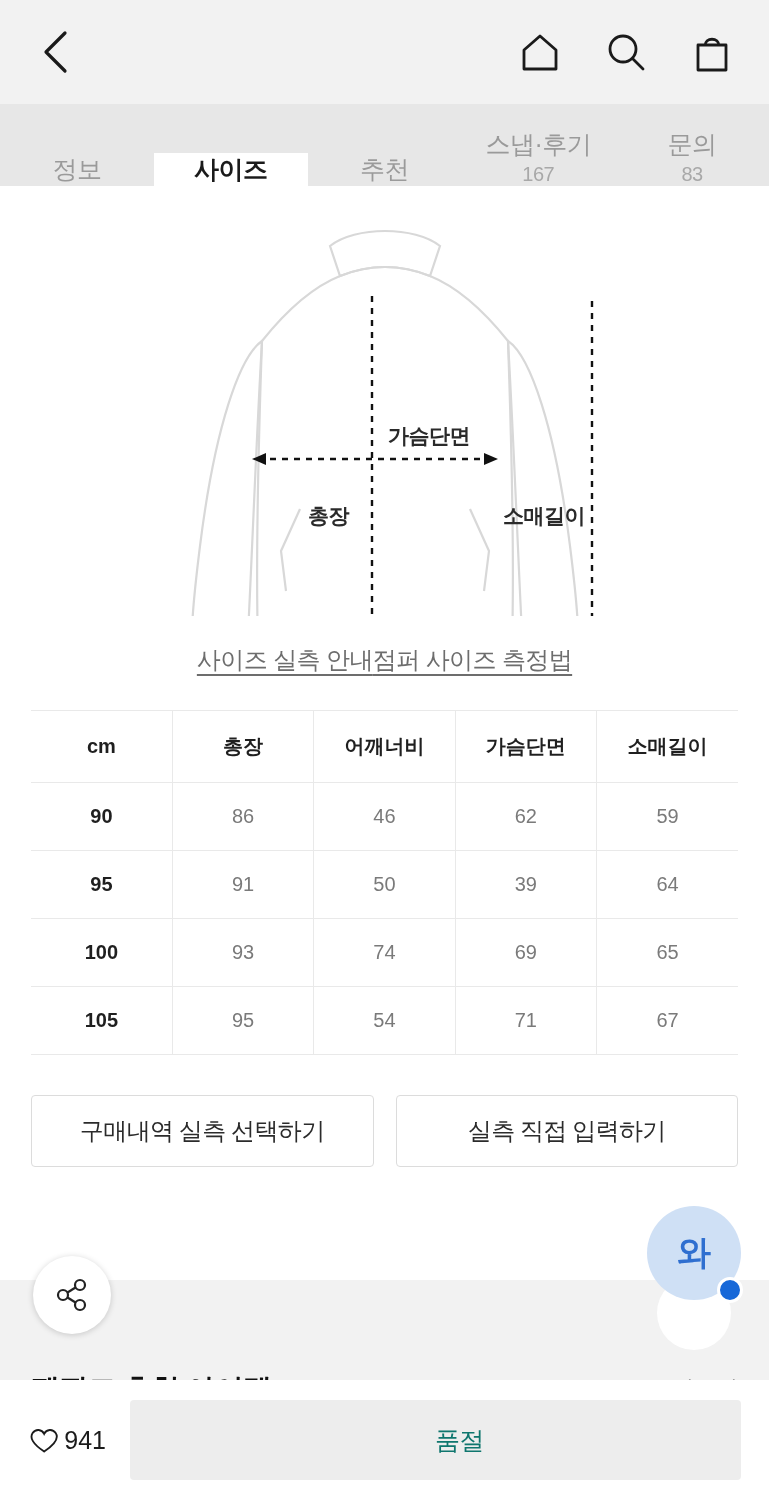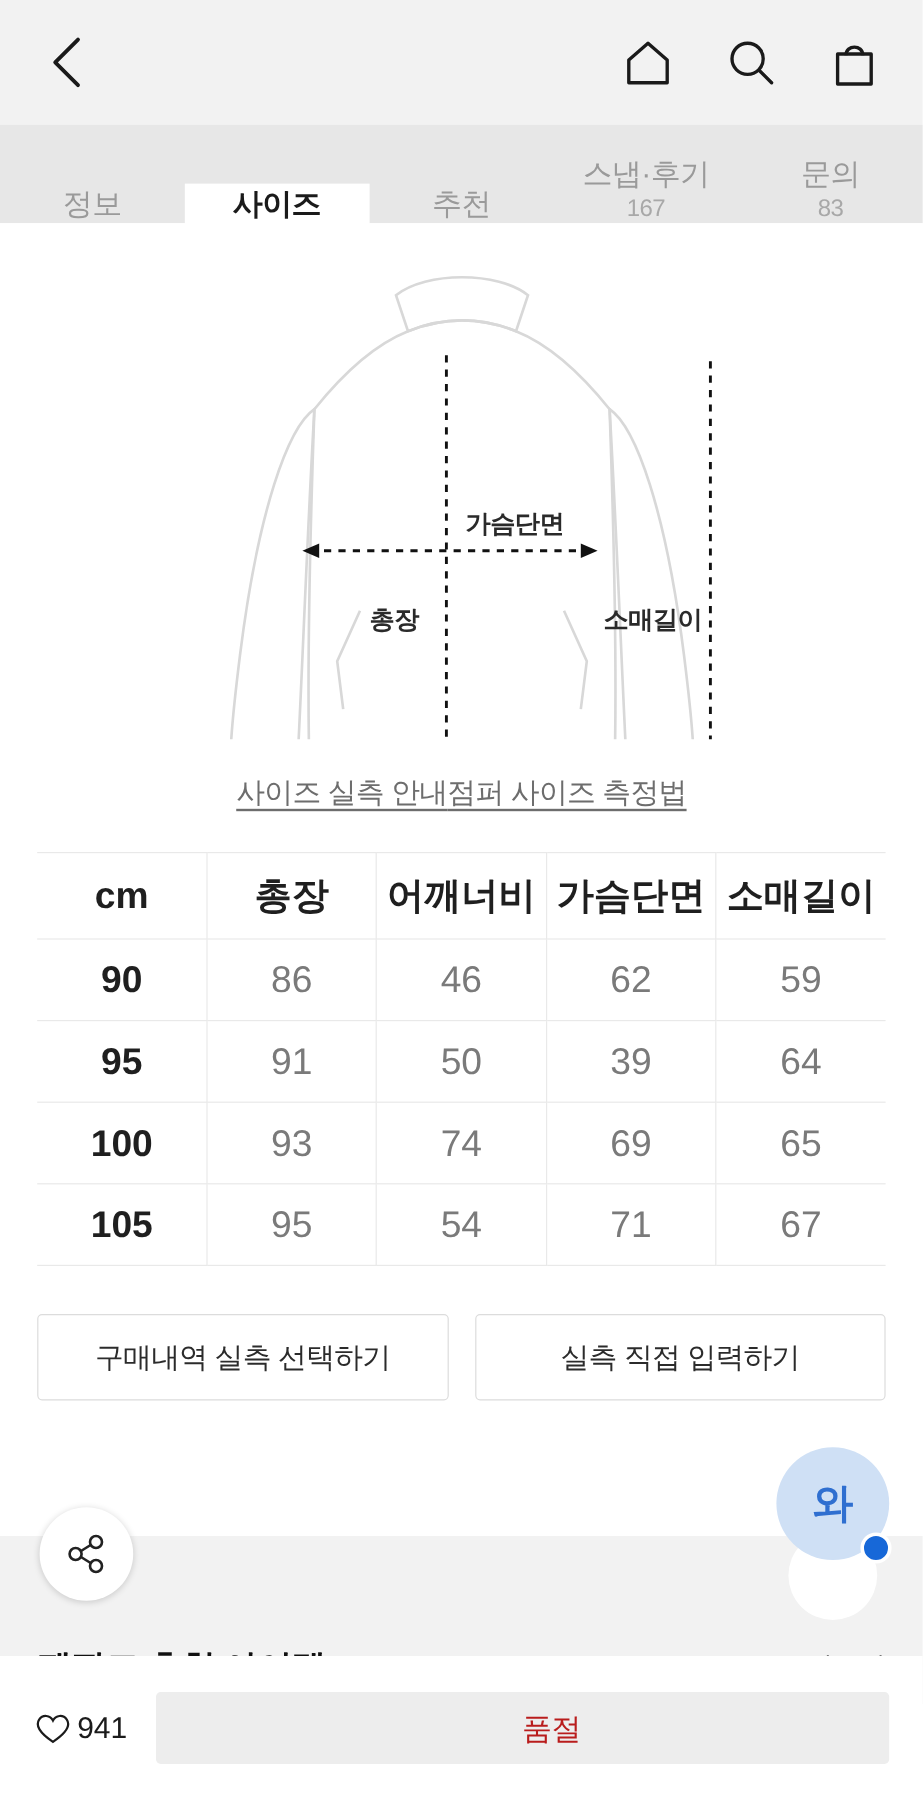--- a/index.html
+++ b/index.html
@@ -105,21 +105,21 @@
   .table-wrap { padding: 0 31px; }
   table {
     width: 100%;
     border-collapse: collapse;
     table-layout: fixed;
   }
   table th, table td {
     border: 1px solid #e9e9e9;
     height: 68px;
     text-align: center;
-    font-size: 31px;
+    font-size: 20px;
     color: #7a7a7a;
     font-weight: normal;
   }
   thead th {
     color: #1f1f1f;
     font-weight: bold;
     height: 72px;
   }
   thead th:first-child { font-weight: bold; }
   .mysize-label {
@@ -136,20 +136,21 @@
   }
   table tr td:first-child, table tr th:first-child { border-left: none; }
   table tr td:last-child, table tr th:last-child { border-right: none; }
   thead tr th { border-top: 1px solid #e9e9e9; }
 
   
   .btn-row {
     display: flex;
     gap: 22px;
     padding: 40px 31px 0;
+    font-family: Liberation Serif, serif;
   }
   .outline-btn {
     flex: 1;
     height: 72px;
     border: 1px solid #dcdcdc;
     border-radius: 4px;
     background: #fff;
     display: flex;
     align-items: center;
     justify-content: center;
@@ -250,28 +251,28 @@
     flex-direction: row;
     align-items: center;
     gap: 4px;
   }
   .like-count {
     font-size: 25px;
     color: #1b1b1b;
   }
   .soldout {
     flex: 1;
-    height: 60px;
+    height: 80px;
     background: #ededed;
     border-radius: 4px;
     display: flex;
     align-items: center;
     justify-content: center;
     font-size: 25px;
-    color: #b91c1c;
+    color: #0f766e;
     letter-spacing: -0.5px;
     padding-left: 48px;
   }
 </style>
 </head>
 <body>
 
 <div class="screen">
 
   <div class="topbar">

